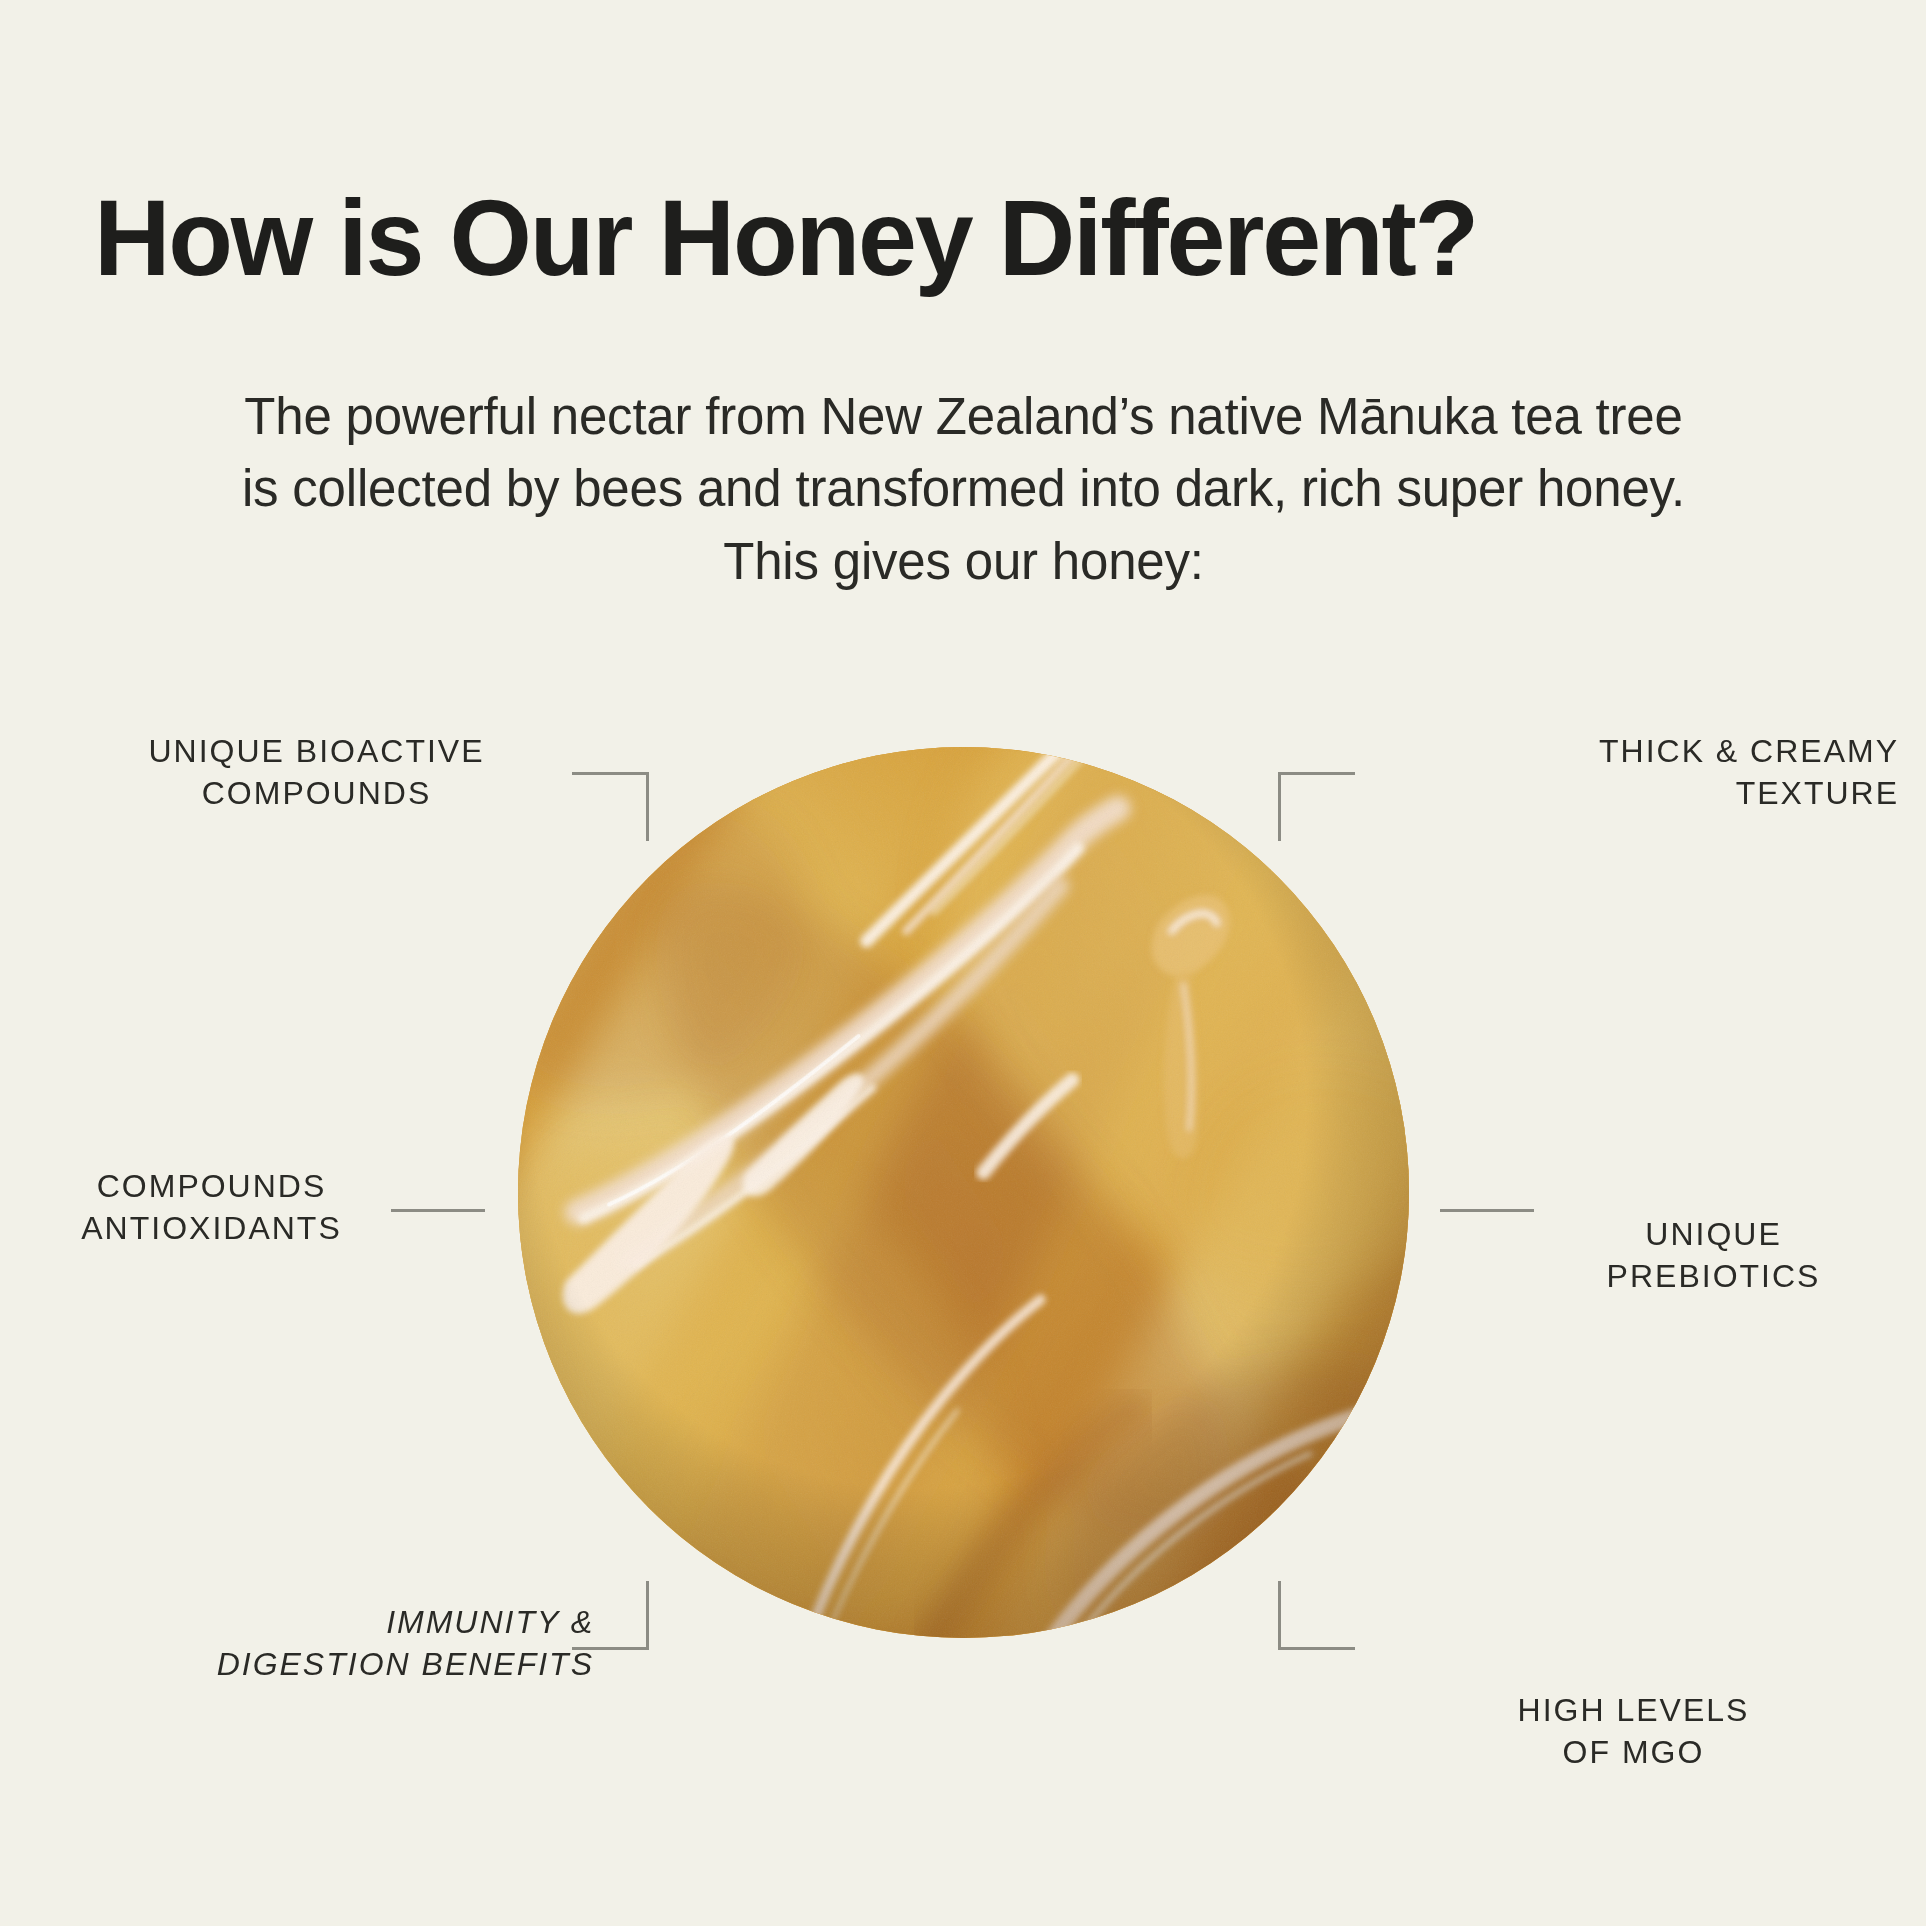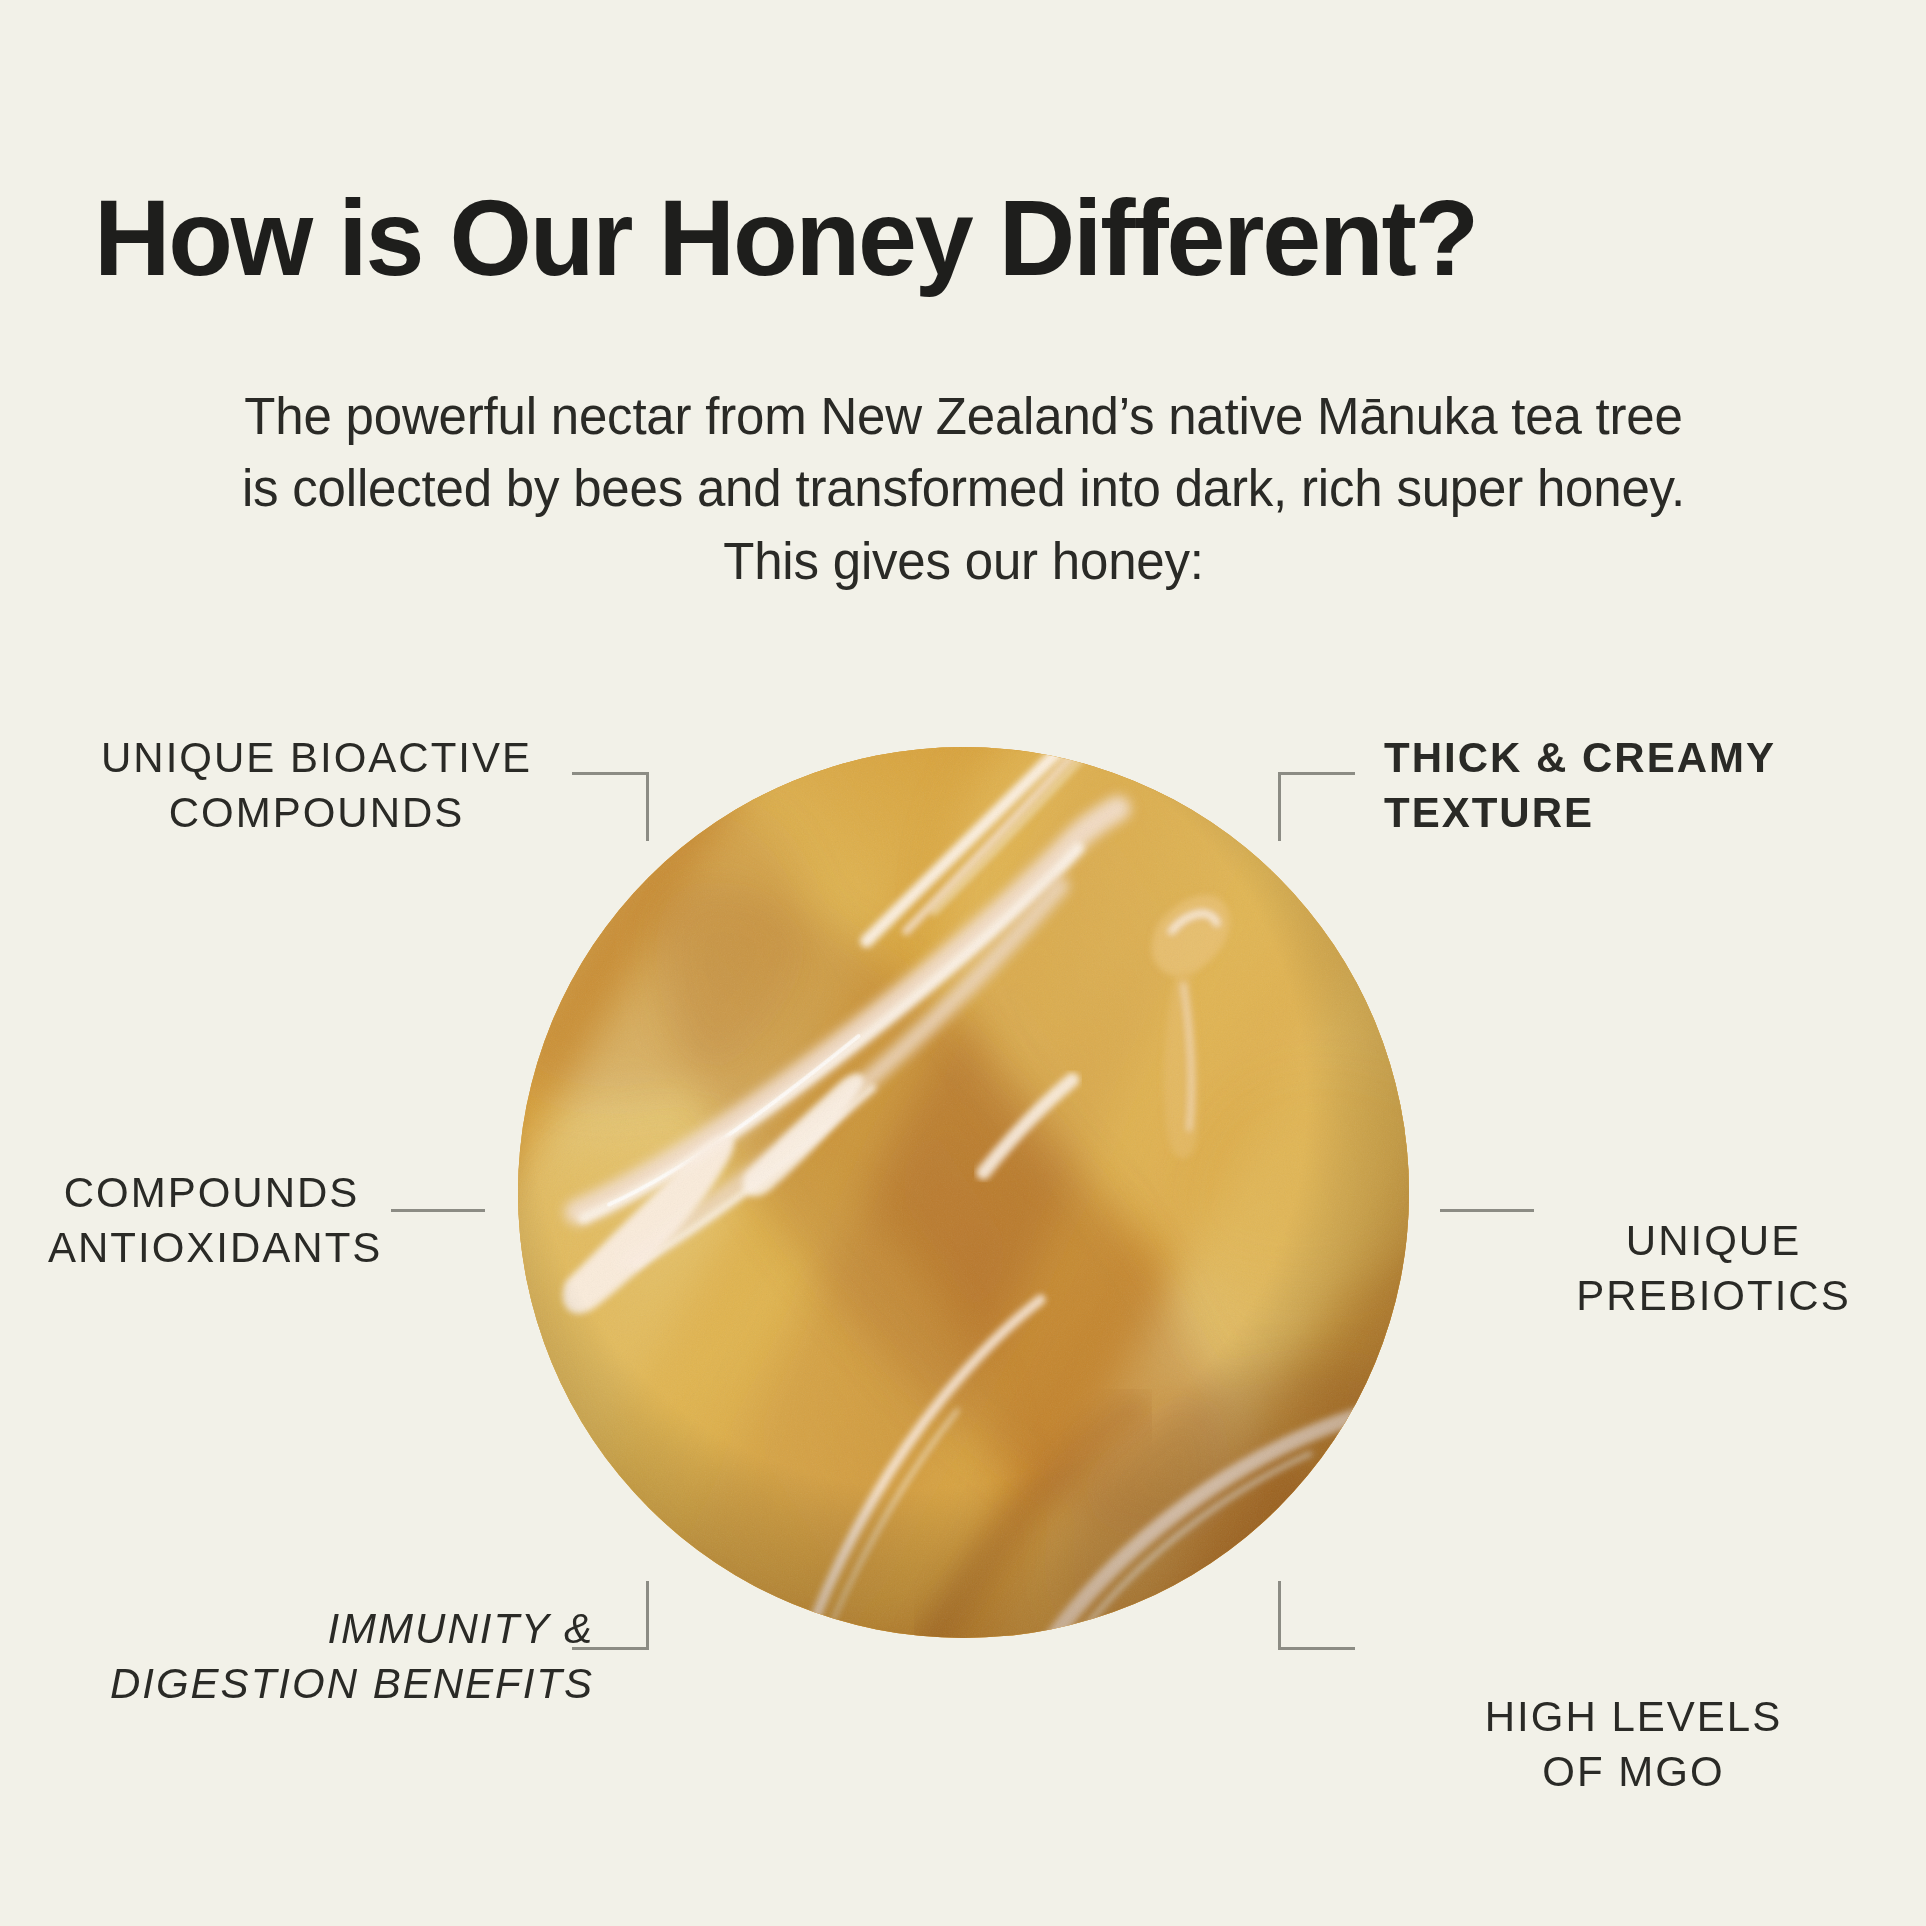--- a/index.html
+++ b/index.html
@@ -70,35 +70,35 @@
   .conn {
     position:absolute;
     background:#8C8C84;
   }
   .conn.h { height:3px; }
   .conn.v { width:3px; }
 
   
   .callout {
     position:absolute;
-    font-size:42px;
+    font-size:32px;
     line-height:1.30;
     font-weight:400;
     letter-spacing:2px;
     color:#2A2A26;
     white-space:nowrap;
   }
   .callout .ln { display:block; }
 
   .callout.left  { text-align:right; }
   .callout.right { text-align:left; }
 
   
   #label-bioactive   { right:1435px; top:731px;  text-align:center; width:515px; left:59px; }
-  #label-texture     { left:1384px;  top:731px;  text-align:left; width:515px;font-weight:bold; }
+  #label-texture     { left:1384px;  top:731px;  text-align:right; width:515px; }
   #label-antioxidants{ left:48px;    top:1166px; text-align:center; width:327px; }
   #label-prebiotics  { left:1550px;  top:1166px; text-align:center; width:327px;margin-top:48px; }
   #label-immunity    { left:59px;    top:1602px; text-align:right; width:535px;font-style:italic; }
   #label-mgo         { left:1386px;  top:1690px; text-align:center; width:495px; }
 </style>
 </head>
 <body>
 
 <div class="header">
   <h1 class="headline">How is Our Honey Different?</h1>

